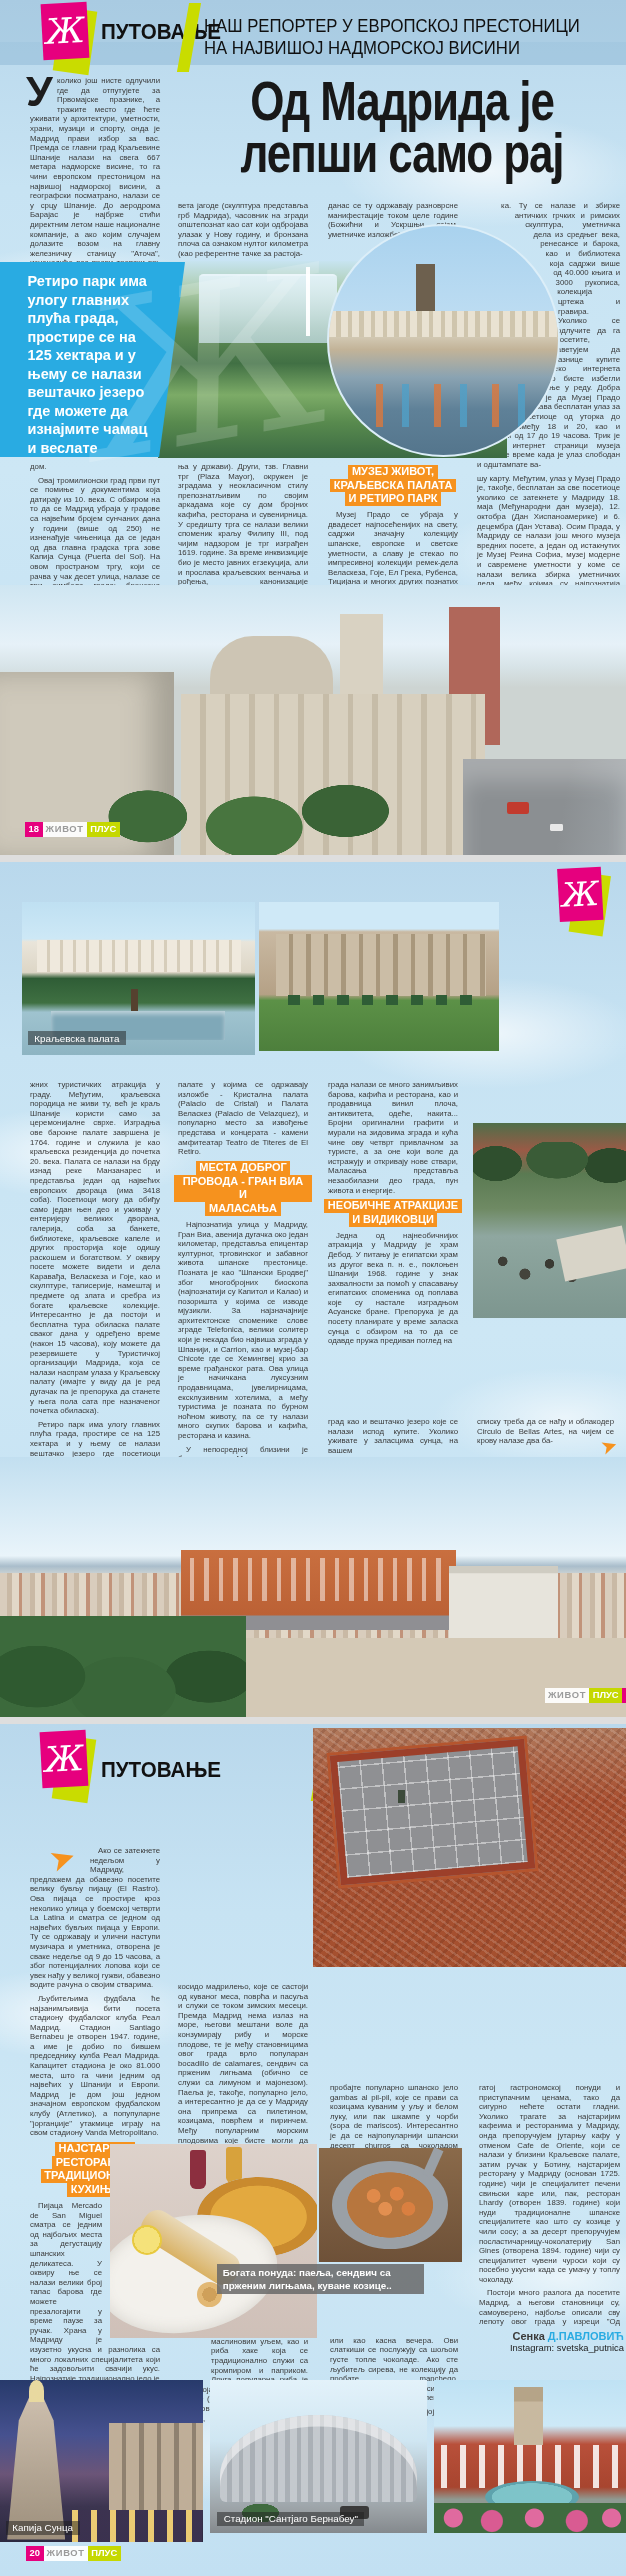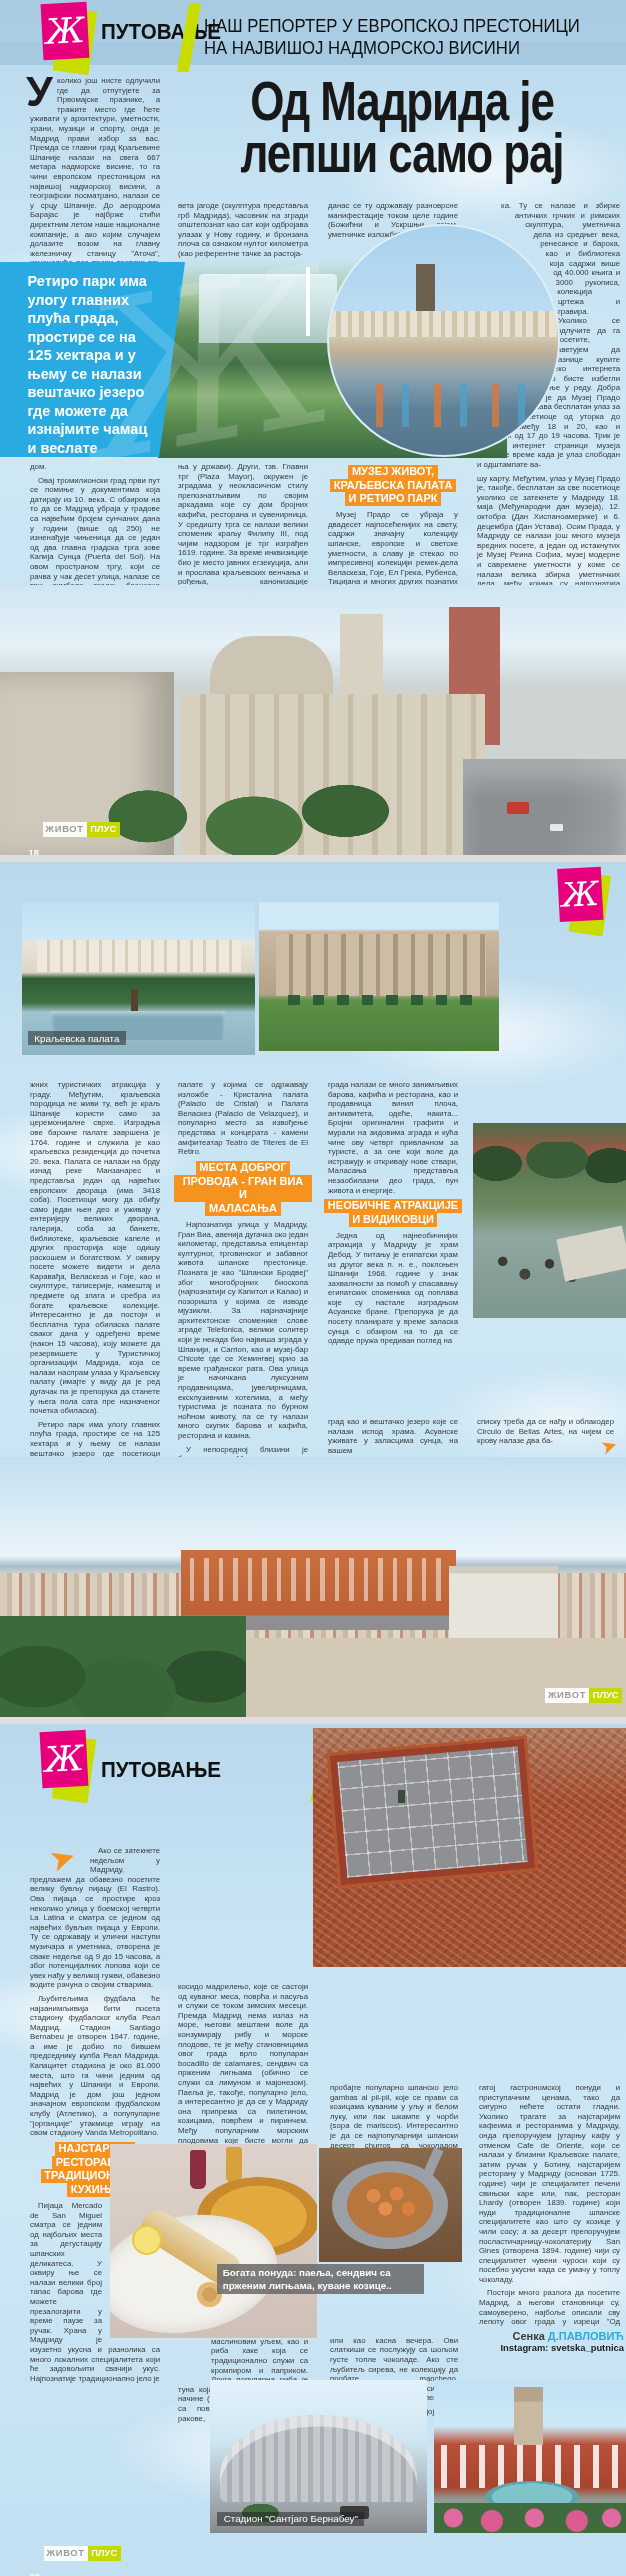--- a/index.html
+++ b/index.html
@@ -30,30 +30,30 @@
   .ph{position:absolute;overflow:hidden;}
   .callout1{position:absolute;left:0;top:262px;width:185px;height:195px;background:#29abe2;clip-path:polygon(0 0,100% 0,86% 100%,0 100%);}
   .callout1 div{position:absolute;left:27.5px;top:10px;width:124px;color:#fff;font-size:14.5px;line-height:18.5px;font-weight:bold;}
   .wm{position:absolute;font-family:"DejaVu Serif",serif;font-style:italic;color:rgba(255,255,255,.17);pointer-events:none;}
   .circle{position:absolute;left:327px;top:224px;width:229px;height:229px;border-radius:50%;border:2.2px solid #dceef8;overflow:hidden;background:linear-gradient(180deg,#a9d2ee 0%,#bcdcf2 38%,#d9d2bf 46%,#c2b398 54%,#8aa3b2 66%,#5f8198 80%,#54758c 100%);}
   .c3fl{float:right;width:94px;height:56px;shape-outside:circle(123px at 130px 152px);}
   .c4fl{float:left;width:85px;height:266px;margin-top:27.5px;shape-outside:circle(117px at -32px 114px);}
   .fl{float:left;}
   .fr{float:right;}
   .foot{position:absolute;display:flex;font-size:9.4px;font-weight:bold;line-height:14.5px;height:14.5px;}
-  .foot .fn{background:#e6007e;color:#fff;padding:0 3.6px;margin-top:24px;}
+  .foot .fn{background:#e6007e;color:#fff;padding:0 3.6px;}
   .foot .fm1{background:rgba(255,255,255,.92);color:#9b9b9b;padding:0 2.9px;letter-spacing:0.7px;}
   .foot .fm2{background:#c5d800;color:#fff;padding:0 3.6px;}
   .photocap{position:absolute;background:rgba(30,30,30,.5);color:#fff;font-size:9.8px;padding:1.4px 6.5px;white-space:nowrap;}
   .cont{position:absolute;color:#f6921e;transform:rotate(-18deg);font-weight:bold;}
   .graycap{position:absolute;background:rgba(105,105,105,.85);color:#fff;font-size:9.8px;line-height:13px;font-weight:bold;padding:2.2px 5.8px;}
   .sig{position:absolute;text-align:right;}
   .sig .s1{font-size:11px;font-weight:bold;color:#3a3a3a;margin-top:9px;}
   .sig .s2{font-size:11px;font-weight:bold;color:#29abe2;}
-  .sig .s3{font-size:9.4px;font-weight:bold;color:#1c1c1c;}
+  .sig .s3{font-size:9.4px;font-weight:normal;color:#1c1c1c;}
   .gap{position:absolute;left:0;width:627px;background:#dedede;}
 </style>
 </head>
 <body>
 
 <div id="canvas">
 
   <section class="page sky" style="top:0;height:855px">
     <div class="band" style="top:0;height:42px;background:rgba(140,180,210,.35)"></div>
     <div class="band" style="top:42px;height:23px;background:rgba(110,158,195,.30)"></div>
@@ -191,21 +191,21 @@
       <p class="ind">Једна од најнеобичнијих атракција у Мадриду је храм Дебод. У питању је египатски храм из другог века п. н. е., поклоњен Шпанији 1968. године у знак захвалности за помоћ у спасавању египатских споменика од поплава које су настале изградњом Асуанске бране. Препорука је да посету планирате у време заласка сунца с обзиром на то да се одавде пружа предиван поглед на</p>
     </div>
 
     <div class="ph" style="left:473px;top:261px;width:153px;height:195px;background:linear-gradient(180deg,#4f6e49 0%,#9a5a46 14%,#5a7a52 26%,#6f8a64 44%,#8fa7a0 58%,#7d968f 100%)">
       <div style="position:absolute;left:0;top:19px;width:153px;height:43px;background:radial-gradient(ellipse 43px 29px at 15% 50%,#2f4f2e 60%,transparent 61%),radial-gradient(ellipse 51px 32px at 55% 40%,#3a5c37 60%,transparent 61%),radial-gradient(ellipse 43px 29px at 90% 55%,#2c4a2b 60%,transparent 61%)"></div>
       <div style="position:absolute;left:14.5px;top:123px;width:123px;height:51px;background:radial-gradient(circle 5px at 12% 30%,#3d3d36 90%,transparent),radial-gradient(circle 5.8px at 30% 55%,#44443c 90%,transparent),radial-gradient(circle 5px at 50% 35%,#3a3a33 90%,transparent),radial-gradient(circle 5.8px at 68% 60%,#45453d 90%,transparent),radial-gradient(circle 5px at 86% 40%,#3d3d36 90%,transparent)"></div>
       <div style="position:absolute;left:87px;top:109px;width:67px;height:43px;background:#d8d4c8;transform:rotate(-12deg)"></div>
     </div>
 
     <div class="col" style="left:324px;top:551px;width:138px;height:43px">
-      <p>град као и вештачко језеро које се налази испод храма. Асуанске уживате у заласцима сунца, на вашем</p>
+      <p>град као и вештачко језеро које се налази испод купите. Уколико уживате у заласцима сунца, на вашем</p>
     </div>
     <div class="col" style="left:473px;top:551px;width:145px;height:43px">
       <p>списку треба да се нађу и облакодер Circulo de Bellas Artes, на чијем се крову налазе два ба-</p>
     </div>
     <div class="cont" style="left:602px;top:574px;font-size:17.4px">➤</div>
 
     <div class="ph" style="left:0;top:595px;width:627px;height:260px;background:linear-gradient(180deg,#c2dff0 0%,#e9f4fa 38%,#a9bdcb 42%,#cbd3d4 45%,#d4c9b6 48%)">
       <div style="position:absolute;left:0;top:116px;width:627px;height:65px;background:repeating-linear-gradient(90deg,#d9cdbd 0 7.2px,#c9b9a5 7.2px 12.3px,#e2d8c8 12.3px 19px,#c1937a 19px 22.4px)"></div>
       <div style="position:absolute;left:181px;top:93px;width:275px;height:80px;background:linear-gradient(180deg,#c96f3f,#b85e33);box-shadow:inset 0 -14.5px 0 #8f8f93"></div>
       <div style="position:absolute;left:190px;top:101px;width:258px;height:43px;background:repeating-linear-gradient(90deg,rgba(255,255,255,.5) 0 4.3px,transparent 4.3px 14.5px)"></div>
@@ -287,20 +287,27 @@
       <div style="position:absolute;left:22px;top:81px;width:30px;height:30px;background:radial-gradient(circle,#f5e27a 0 60%,#e8c93f 61%);border-radius:50%"></div>
       <div style="position:absolute;left:87px;top:138px;width:24.6px;height:24.6px;background:radial-gradient(circle,#cfa05a 0 40%,#e2b874 41% 75%,#c98a3a 76%);border-radius:50%"></div>
     </div>
     <div class="ph" style="left:319px;top:424px;width:143px;height:114px;background:linear-gradient(180deg,#8a6a4a,#6e5138)">
       <div style="position:absolute;left:13px;top:13px;width:116px;height:88px;background:radial-gradient(ellipse at center,#b7763e 0 52%,#9aa0a6 53% 72%,#84898f 73%);border-radius:50%"></div>
       <div style="position:absolute;left:43px;top:35px;width:58px;height:43px;background:radial-gradient(circle 7.2px at 20% 30%,#e08a4a 90%,transparent),radial-gradient(circle 7.2px at 60% 25%,#dd8344 90%,transparent),radial-gradient(circle 7.2px at 40% 60%,#e28f50 90%,transparent),radial-gradient(circle 7.2px at 80% 60%,#d97f40 90%,transparent)"></div>
       <div style="position:absolute;left:109px;top:0px;width:10px;height:29px;background:#9aa0a6;transform:rotate(24deg)"></div>
     </div>
     <div class="graycap" style="left:217px;top:540px;width:195px">Богата понуда: паеља, сендвич са прженим лигњама, куване козице..</div>
 
+    <div class="ph" style="left:0;top:656px;width:203px;height:162px;background:linear-gradient(180deg,#273a6b 0%,#46518f 34%,#6b5578 58%,#3c3550 78%,#2c2940 100%)">
+      <div style="position:absolute;left:7.2px;top:14.5px;width:58px;height:145px;background:linear-gradient(180deg,#cdbfae,#9d8f7c);clip-path:polygon(40% 0,60% 0,80% 18%,100% 100%,0 100%,20% 18%)"></div>
+      <div style="position:absolute;left:29px;top:0px;width:14.5px;height:22px;background:#e8d9a0;border-radius:50% 50% 0 0"></div>
+      <div style="position:absolute;left:109px;top:43px;width:94px;height:87px;background:repeating-linear-gradient(90deg,#bfae98 0 13px,#8f8170 13px 17.4px)"></div>
+      <div style="position:absolute;left:72px;top:130px;width:130px;height:32px;background:repeating-linear-gradient(90deg,rgba(255,220,120,.9) 0 5.8px,rgba(60,50,80,.9) 5.8px 19px)"></div>
+      <div class="photocap" style="left:5.8px;bottom:7.2px">Капија Сунца</div>
+    </div>
     <div class="ph" style="left:210px;top:656px;width:217px;height:153px;background:linear-gradient(180deg,#e3f2fa 0%,#cfe6f2 40%,#9aa0a4 86%,#84898d 100%)">
       <div style="position:absolute;left:10px;top:35px;width:197px;height:87px;background:repeating-linear-gradient(90deg,#c4c9ce 0 7.2px,#aab0b6 7.2px 11.6px);border-radius:50% 50% 5.8px 5.8px / 70% 70% 5.8px 5.8px;box-shadow:inset 0 11.6px 0 rgba(255,255,255,.5)"></div>
       <div style="position:absolute;left:29px;top:122px;width:43px;height:22px;background:radial-gradient(ellipse,#3f6b3f 60%,transparent 61%)"></div>
       <div style="position:absolute;left:130px;top:126px;width:29px;height:13px;background:#3a3a3a;border-radius:2.9px"></div>
       <div class="photocap" style="left:7.2px;bottom:7.2px">Стадион "Сантјаго Бернабеу"</div>
     </div>
     <div class="ph" style="left:434px;top:656px;width:193px;height:153px;background:linear-gradient(180deg,#bfe2f4 0%,#cde9f7 30%,#b8503a 42%,#a8452f 70%,#8f9a92 78%)">
       <div style="position:absolute;left:80px;top:7.2px;width:29px;height:58px;background:#c8b9a0;box-shadow:inset 0 14.5px 0 #b5a488"></div>
       <div style="position:absolute;left:7.2px;top:65px;width:178px;height:43px;background:repeating-linear-gradient(90deg,rgba(255,255,255,.85) 0 5.8px,transparent 5.8px 19px)"></div>
       <div style="position:absolute;left:51px;top:101px;width:94px;height:32px;background:radial-gradient(ellipse,#7ec4c9 0 60%,#5ea3ad 61%);border-radius:50%"></div>

